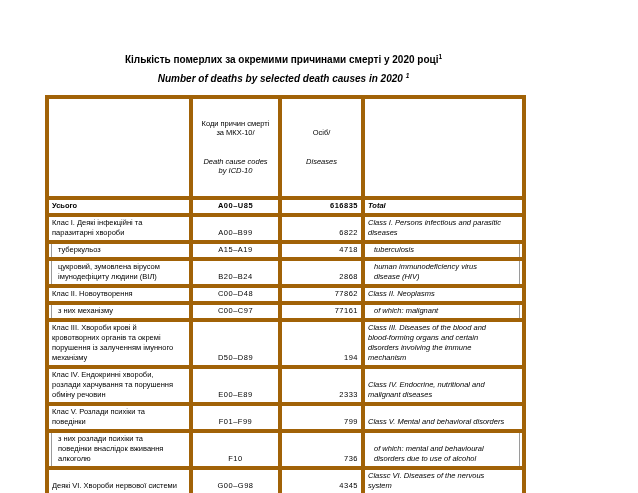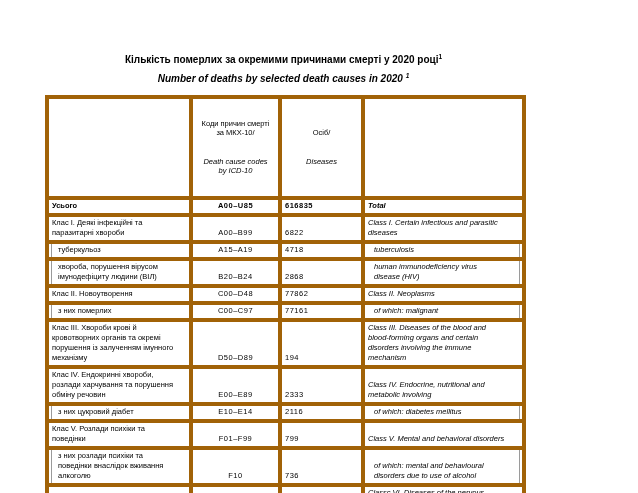--- a/index.html
+++ b/index.html
@@ -23,21 +23,21 @@
   table.deaths td {
     border:4px solid #a16207;
     vertical-align:bottom;
     padding:1px 3px 2px 3px;
     overflow:hidden;
     white-space:pre;
   }
   tr.hdr td { vertical-align:middle; text-align:center; padding:1px 2px; line-height:9.5px; }
   .hdr-en, td.en { font-style:italic; }
   td.code { text-align:center; letter-spacing:0.5px; }
-  td.value { letter-spacing:0.5px; padding-right:2px; }
+  td.value { text-align:right; letter-spacing:0.5px; padding-right:2px; }
   td.en { text-align:left;margin-top:28px; }
   tr.total td { font-weight:bold; }
   tr.sub td { position:relative; }
   tr.sub td.uk { padding-left:9px; }
   tr.sub td.en { padding-left:9px; }
   tr.sub td.uk::before {
     content:""; position:absolute; left:2px; top:0; bottom:0; width:1px; background:#9a9a9a;
   }
   tr.sub td.en::after {
     content:""; position:absolute; right:2px; top:0; bottom:0; width:1px; background:#9a9a9a;
@@ -79,50 +79,50 @@
     <td class="code">A00–U85</td>
     <td class="value">616835</td>
     <td class="en">Total</td>
   </tr>
 
   <tr class="main" style="height:21px">
     <td class="uk">Клас I. Деякі інфекційні та
 паразитарні хвороби</td>
     <td class="code">A00–B99</td>
     <td class="value">6822</td>
-    <td class="en">Class I. Certain infectious and parasitic
+    <td class="en">Class I. Persons infectious and parasitic
 diseases</td>
   </tr>
 
 
   <tr class="sub" style="height:13px">
     <td class="uk">туберкульоз</td>
     <td class="code">A15–A19</td>
     <td class="value">4718</td>
     <td class="en">tuberculosis</td>
   </tr>
 
   <tr class="sub" style="height:22px">
-    <td class="uk">хвороба, порушення вірусом
+    <td class="uk">цукровий, зумовлена вірусом
 імунодефіциту людини (ВІЛ)</td>
     <td class="code">B20–B24</td>
     <td class="value">2868</td>
     <td class="en">human immunodeficiency virus
 disease (HIV)</td>
   </tr>
 
   <tr class="main" style="height:14px">
     <td class="uk">Клас II. Новоутворення</td>
     <td class="code">C00–D48</td>
     <td class="value">77862</td>
     <td class="en">Class II. Neoplasms</td>
   </tr>
 
   <tr class="sub" style="height:13px">
-    <td class="uk">з них померлих</td>
+    <td class="uk">з них механізму</td>
     <td class="code">C00–C97</td>
     <td class="value">77161</td>
     <td class="en">of which: malignant</td>
   </tr>
 
   <tr class="main" style="height:44px">
     <td class="uk">Клас III. Хвороби крові й
 кровотворних органів та окремі
 порушення із залученням імунного
 механізму</td>
@@ -134,29 +134,23 @@
 mechanism</td>
   </tr>
 
   <tr class="main" style="height:35px">
     <td class="uk">Клас IV. Ендокринні хвороби,
 розлади харчування та порушення
 обміну речовин</td>
     <td class="code">E00–E89</td>
     <td class="value">2333</td>
     <td class="en">Class IV. Endocrine, nutritional and
-metabolic involving</td>
+malignant diseases</td>
   </tr>
 
-  <tr class="sub" style="height:13px">
-    <td class="uk">з них цукровий діабет</td>
-    <td class="code">E10–E14</td>
-    <td class="value">2116</td>
-    <td class="en">of which: diabetes mellitus</td>
-  </tr>
 
   <tr class="main" style="height:21px">
     <td class="uk">Клас V. Розлади психіки та
 поведінки</td>
     <td class="code">F01–F99</td>
     <td class="value">799</td>
     <td class="en">Class V. Mental and behavioral disorders</td>
   </tr>
 
   <tr class="sub" style="height:31px">

